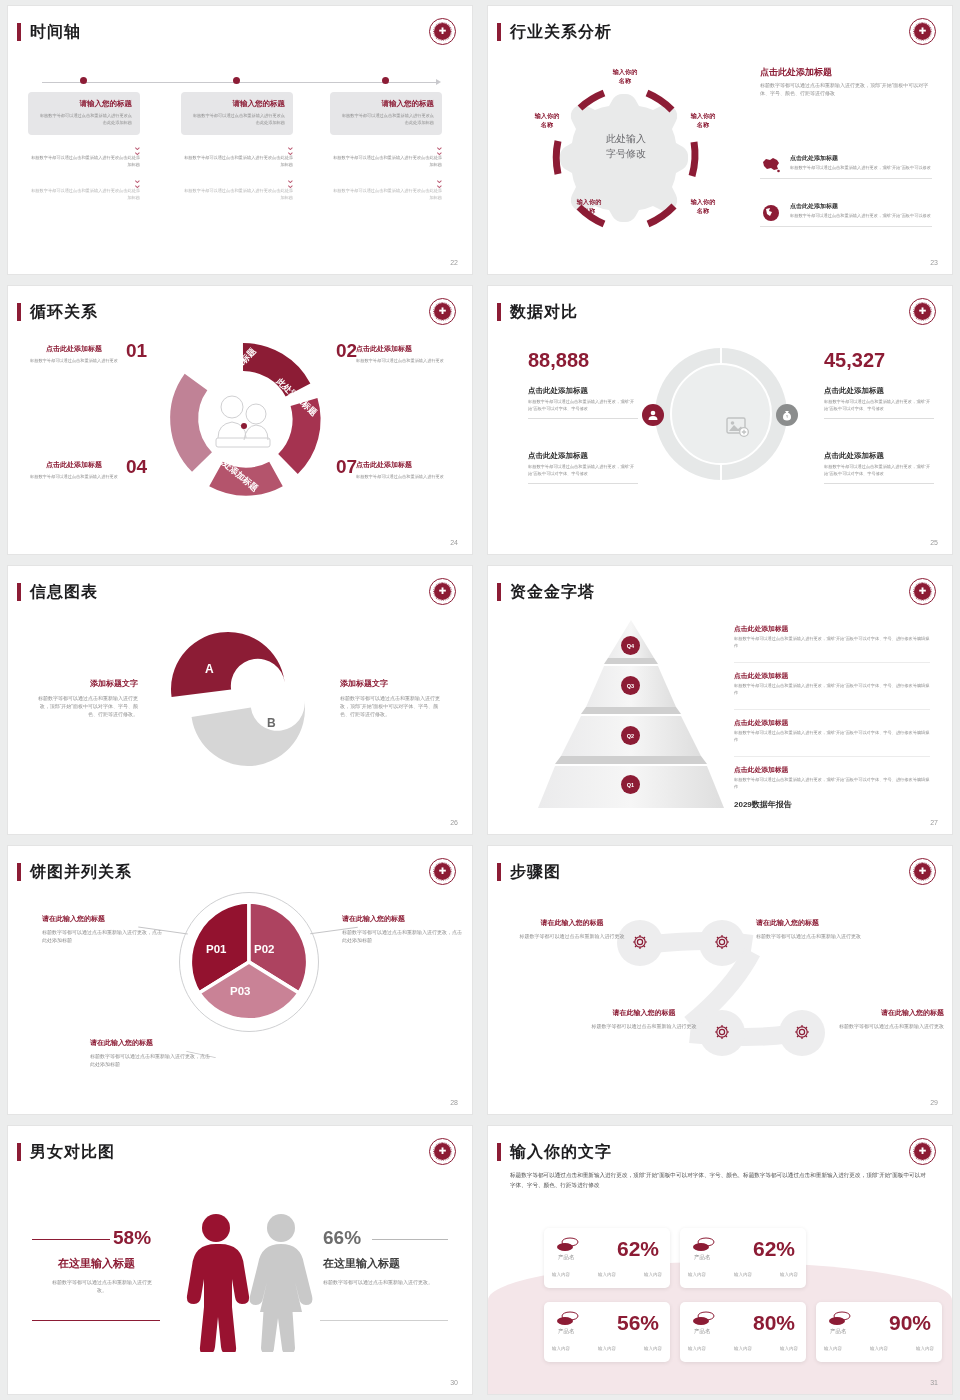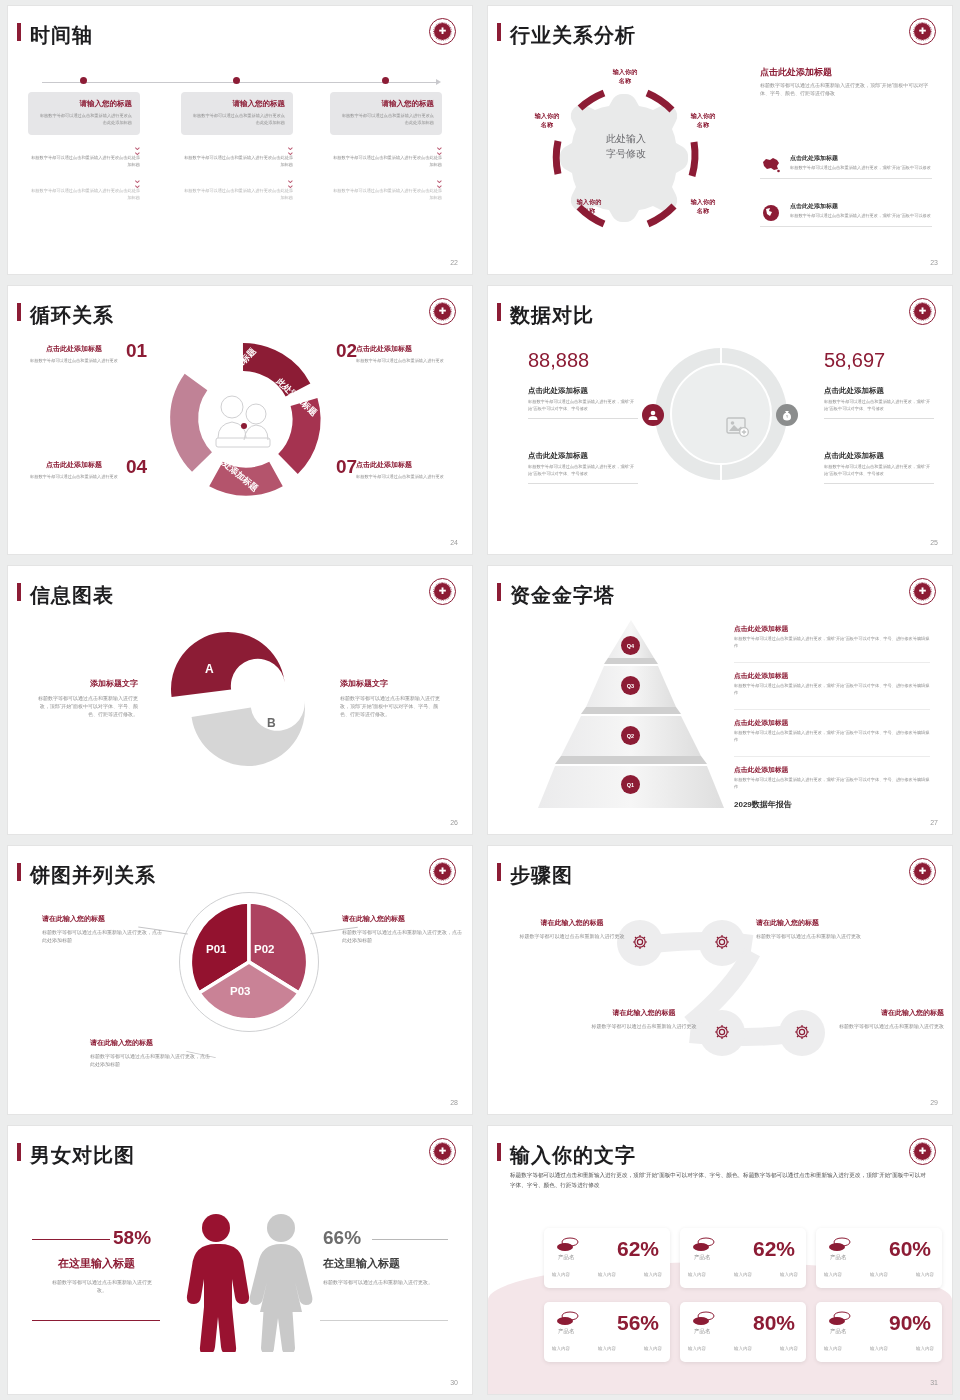--- a/index.html
+++ b/index.html
@@ -19,21 +19,21 @@
     position:relative;
     background:#fff;
     margin:6px 8px;
     width:464px; height:268px;
     overflow:hidden;
     box-shadow:0 0 0 1px #e4e4e4;
   }
   
   .stitle {
     position:absolute; left:22px; top:16px;
-    font-size:20px; font-weight:bold; color:#1d1d1f;
+    font-size:16px; font-weight:bold; color:#1d1d1f;
     letter-spacing:1px;
   }
   .tbar {
     position:absolute; left:9px; top:17px;
     width:4px; height:18px; background:#8c1c35;
   }
   .logo {
     position:absolute; right:16px; top:12px;
     width:27px; height:27px; border-radius:50%;
     border:1.6px solid #8c1c35; background:#fff;
@@ -82,21 +82,21 @@
   .rt-tx h5{ font-size:6px; color:#333; margin-bottom:2px;}
 
   
   .cyc{ position:absolute; left:150px; top:48px; width:170px; height:170px;}
   .cyc-hole{ position:absolute; left:45px; top:45px; width:80px;height:80px;border-radius:50%;background:#fff;}
   .cyc-num{ position:absolute; font-size:19px; font-weight:bold; color:#8c1c35;}
   .cyc-side{ position:absolute; width:104px;}
   .cyc-side h5{ font-size:7px; color:#8c1c35; margin-bottom:4px;}
 
   
-  .big-num{ position:absolute; font-size:20px; font-weight:normal; color:#8c1c35;}
+  .big-num{ position:absolute; font-size:20px; font-weight:bold; color:#8c1c35;}
   .dc-blk{ position:absolute; width:110px; }
   .dc-blk h5{ font-size:7.5px; color:#333; margin-bottom:3px;}
   .dc-rule{ border-bottom:0.7px solid #ddd; margin-top:6px;}
   .dc-circ{ position:absolute; left:167px; top:62px; width:132px; height:132px; border-radius:50%; background:#e6e8e8;}
   .dc-circ2{ position:absolute; left:15px; top:15px; width:102px;height:102px;border-radius:50%;background:#eceeee;border:2px solid #fff;}
   .dc-split{ position:absolute; left:65px; top:0; width:2px; height:132px; background:#fff;}
   .dc-img{ position:absolute; left:52px; top:52px; width:28px;height:24px;color:#b9bbbb;font-size:19px;line-height:24px;text-align:center;}
   .dc-badge{ position:absolute; top:118px; width:22px;height:22px;border-radius:50%;
      display:flex;align-items:center;justify-content:center;color:#fff;font-size:9px;}
 
@@ -348,21 +348,21 @@
 
   <div class="slide">
     <div class="tbar"></div>
     <div class="stitle">数据对比</div>
     <div class="logo">
       <div class="ring"></div>
       <div class="inner">✚</div>
     </div>
 
     <div class="big-num" style="left:40px;top:63px">88,888</div>
-    <div class="big-num" style="left:336px;top:63px">58,697</div>
+    <div class="big-num" style="left:336px;top:63px">45,327</div>
 
     <div class="dc-blk" style="left:40px;top:100px">
       <h5>点击此处添加标题</h5>
       <div class="tiny">标题数字等都可以通过点击和重新输入进行更改，顶部“开始”面板中可以对字体、字号修改</div>
       <div class="dc-rule"></div>
     </div>
     <div class="dc-blk" style="left:40px;top:165px">
       <h5>点击此处添加标题</h5>
       <div class="tiny">标题数字等都可以通过点击和重新输入进行更改，顶部“开始”面板中可以对字体、字号修改</div>
       <div class="dc-rule"></div>
@@ -682,35 +682,20 @@
       </span>
       <span class="pc">62%</span>
       <span class="pname">产品名</span>
       <span class="row">
         <i style="font-style:normal">输入内容</i>
         <i style="font-style:normal">输入内容</i>
         <i style="font-style:normal">输入内容</i>
       </span>
     </div>
 
-    <div class="card" style="left:328px;top:102px">
-      <span class="picon">
-        <svg width="22" height="16" viewBox="0 0 22 16">
-            <ellipse cx="13" cy="5" rx="8" ry="4" fill="none" stroke="#8c1c35" stroke-width="1"></ellipse>
-            <ellipse cx="8" cy="10" rx="8" ry="4" fill="#8c1c35"></ellipse>
-          </svg>
-      </span>
-      <span class="pc">60%</span>
-      <span class="pname">产品名</span>
-      <span class="row">
-        <i style="font-style:normal">输入内容</i>
-        <i style="font-style:normal">输入内容</i>
-        <i style="font-style:normal">输入内容</i>
-      </span>
-    </div>
 
     <div class="card" style="left:56px;top:176px">
       <span class="picon">
         <svg width="22" height="16" viewBox="0 0 22 16">
             <ellipse cx="13" cy="5" rx="8" ry="4" fill="none" stroke="#8c1c35" stroke-width="1"></ellipse>
             <ellipse cx="8" cy="10" rx="8" ry="4" fill="#8c1c35"></ellipse>
           </svg>
       </span>
       <span class="pc">56%</span>
       <span class="pname">产品名</span>

